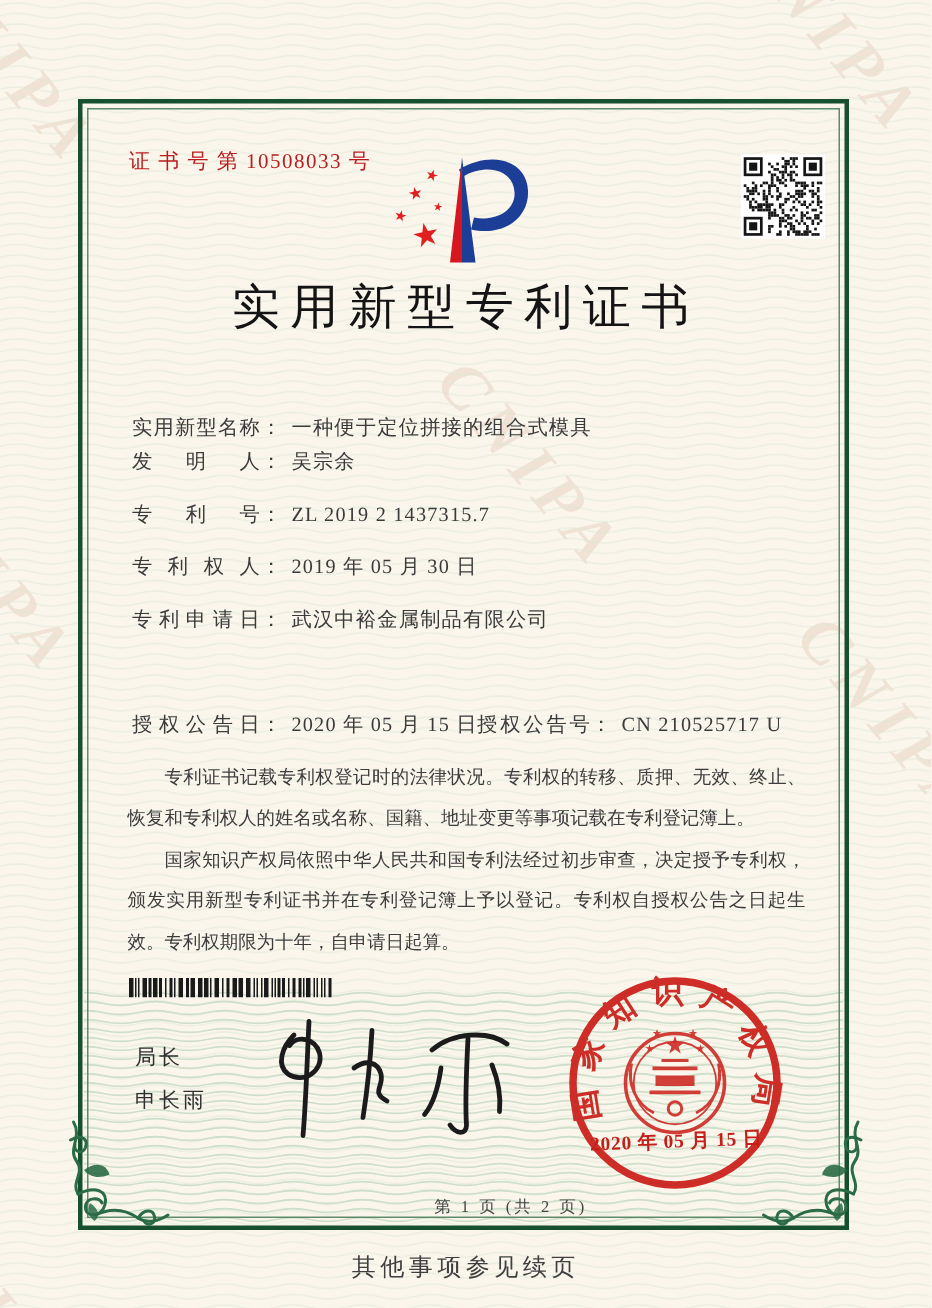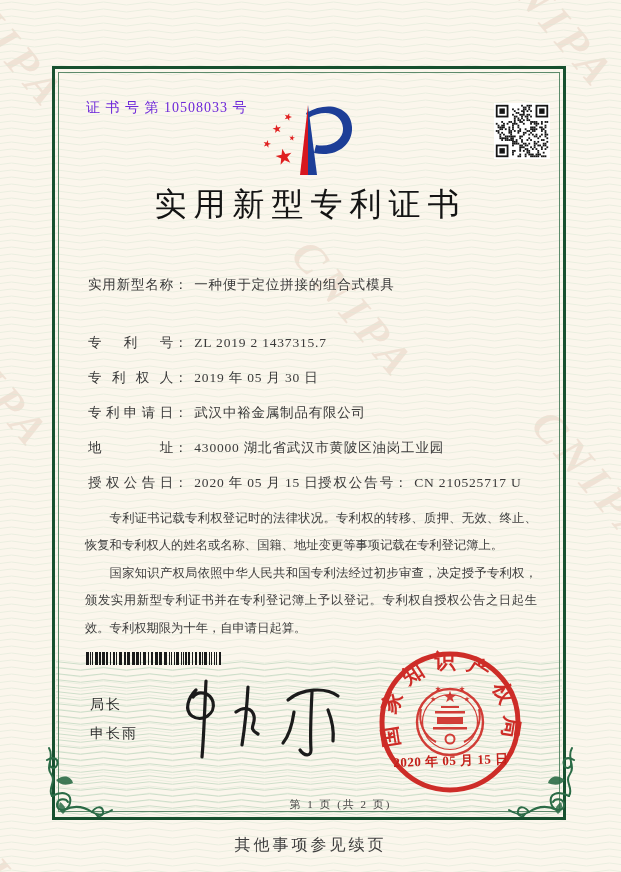--- a/index.html
+++ b/index.html
@@ -15,21 +15,21 @@
   .waves{position:absolute;left:0;top:0;z-index:0;}
 
   
   .borderbox{position:absolute;left:52px;top:66px;width:514px;height:754px;
       border:3px solid #17502f;box-sizing:border-box;z-index:1;}
   .borderbox .innerline{margin:3px;border:1px solid #5d8a6b;height:calc(100% - 8px);box-sizing:border-box;}
 
   .flourish{position:absolute;z-index:2;}
   .flourish.right{transform:scaleX(-1);}
 
-  .certno{position:absolute;left:86px;top:99px;font-size:14px;letter-spacing:1px;color:#6d28d9;z-index:3;}
+  .certno{position:absolute;left:86px;top:99px;font-size:14px;letter-spacing:1px;color:#b91c1c;z-index:3;}
   .logo{position:absolute;left:256px;top:101px;z-index:3;}
   .qr{position:absolute;left:494px;top:103px;background:#fff;z-index:3;}
 
   .title{position:absolute;left:0;top:183px;width:100%;text-align:center;
       font-size:32px;font-weight:normal;letter-spacing:7px;color:#141414;z-index:3;}
 
   .frow{position:absolute;left:88px;font-size:13.5px;color:#3a3a3a;letter-spacing:.8px;z-index:3;white-space:nowrap;}
   .flabel{display:inline-block;width:86px;text-align:justify;text-align-last:justify;}
   .fcolon{margin-right:6px;}
   .frow2{position:absolute;left:318px;top:474px;font-size:13.5px;color:#3a3a3a;letter-spacing:.8px;z-index:3;white-space:nowrap;}
@@ -382,24 +382,24 @@
         <rect x="23" y="28" width="1" height="1"></rect>
         <rect x="25" y="28" width="1" height="1"></rect>
         <rect x="26" y="28" width="1" height="1"></rect>
         <rect x="27" y="28" width="1" height="1"></rect>
       </g>
   </svg>
 
   <div class="title">实用新型专利证书</div>
 
   <div class="frow" style="top:276px;"><span class="flabel">实用新型名称</span><span class="fcolon">：</span><span>一种便于定位拼接的组合式模具</span></div>
+  <div class="frow" style="top:299px;"><span class="flabel">发明人</span><span class="fcolon">：</span><span>吴宗余</span></div>
   <div class="frow" style="top:334px;"><span class="flabel">专利号</span><span class="fcolon">：</span><span>ZL 2019 2 1437315.7</span></div>
   <div class="frow" style="top:369px;"><span class="flabel">专利权人</span><span class="fcolon">：</span><span>2019 年 05 月 30 日</span></div>
   <div class="frow" style="top:404px;"><span class="flabel">专利申请日</span><span class="fcolon">：</span><span>武汉中裕金属制品有限公司</span></div>
-  <div class="frow" style="top:439px;"><span class="flabel">地址</span><span class="fcolon">：</span><span>430000 湖北省武汉市黄陂区油岗工业园</span></div>
   <div class="frow" style="top:474px;"><span class="flabel">授权公告日</span><span class="fcolon">：</span><span>2020 年 05 月 15 日</span></div>
   <div class="frow2"><span class="flabel">授权公告号</span><span class="fcolon">：</span><span>CN 210525717 U</span></div>
 
   <div class="paras">
     <p>专利证书记载专利权登记时的法律状况。专利权的转移、质押、无效、终止、恢复和专利权人的姓名或名称、国籍、地址变更等事项记载在专利登记簿上。</p>
     <p>国家知识产权局依照中华人民共和国专利法经过初步审查，决定授予专利权，颁发实用新型专利证书并在专利登记簿上予以登记。专利权自授权公告之日起生效。专利权期限为十年，自申请日起算。</p>
   </div>
 
   <svg class="barcode" width="140" height="13" viewBox="0 0 140 13">
     <g id="barcode-bars" fill="#1a1a1a">

